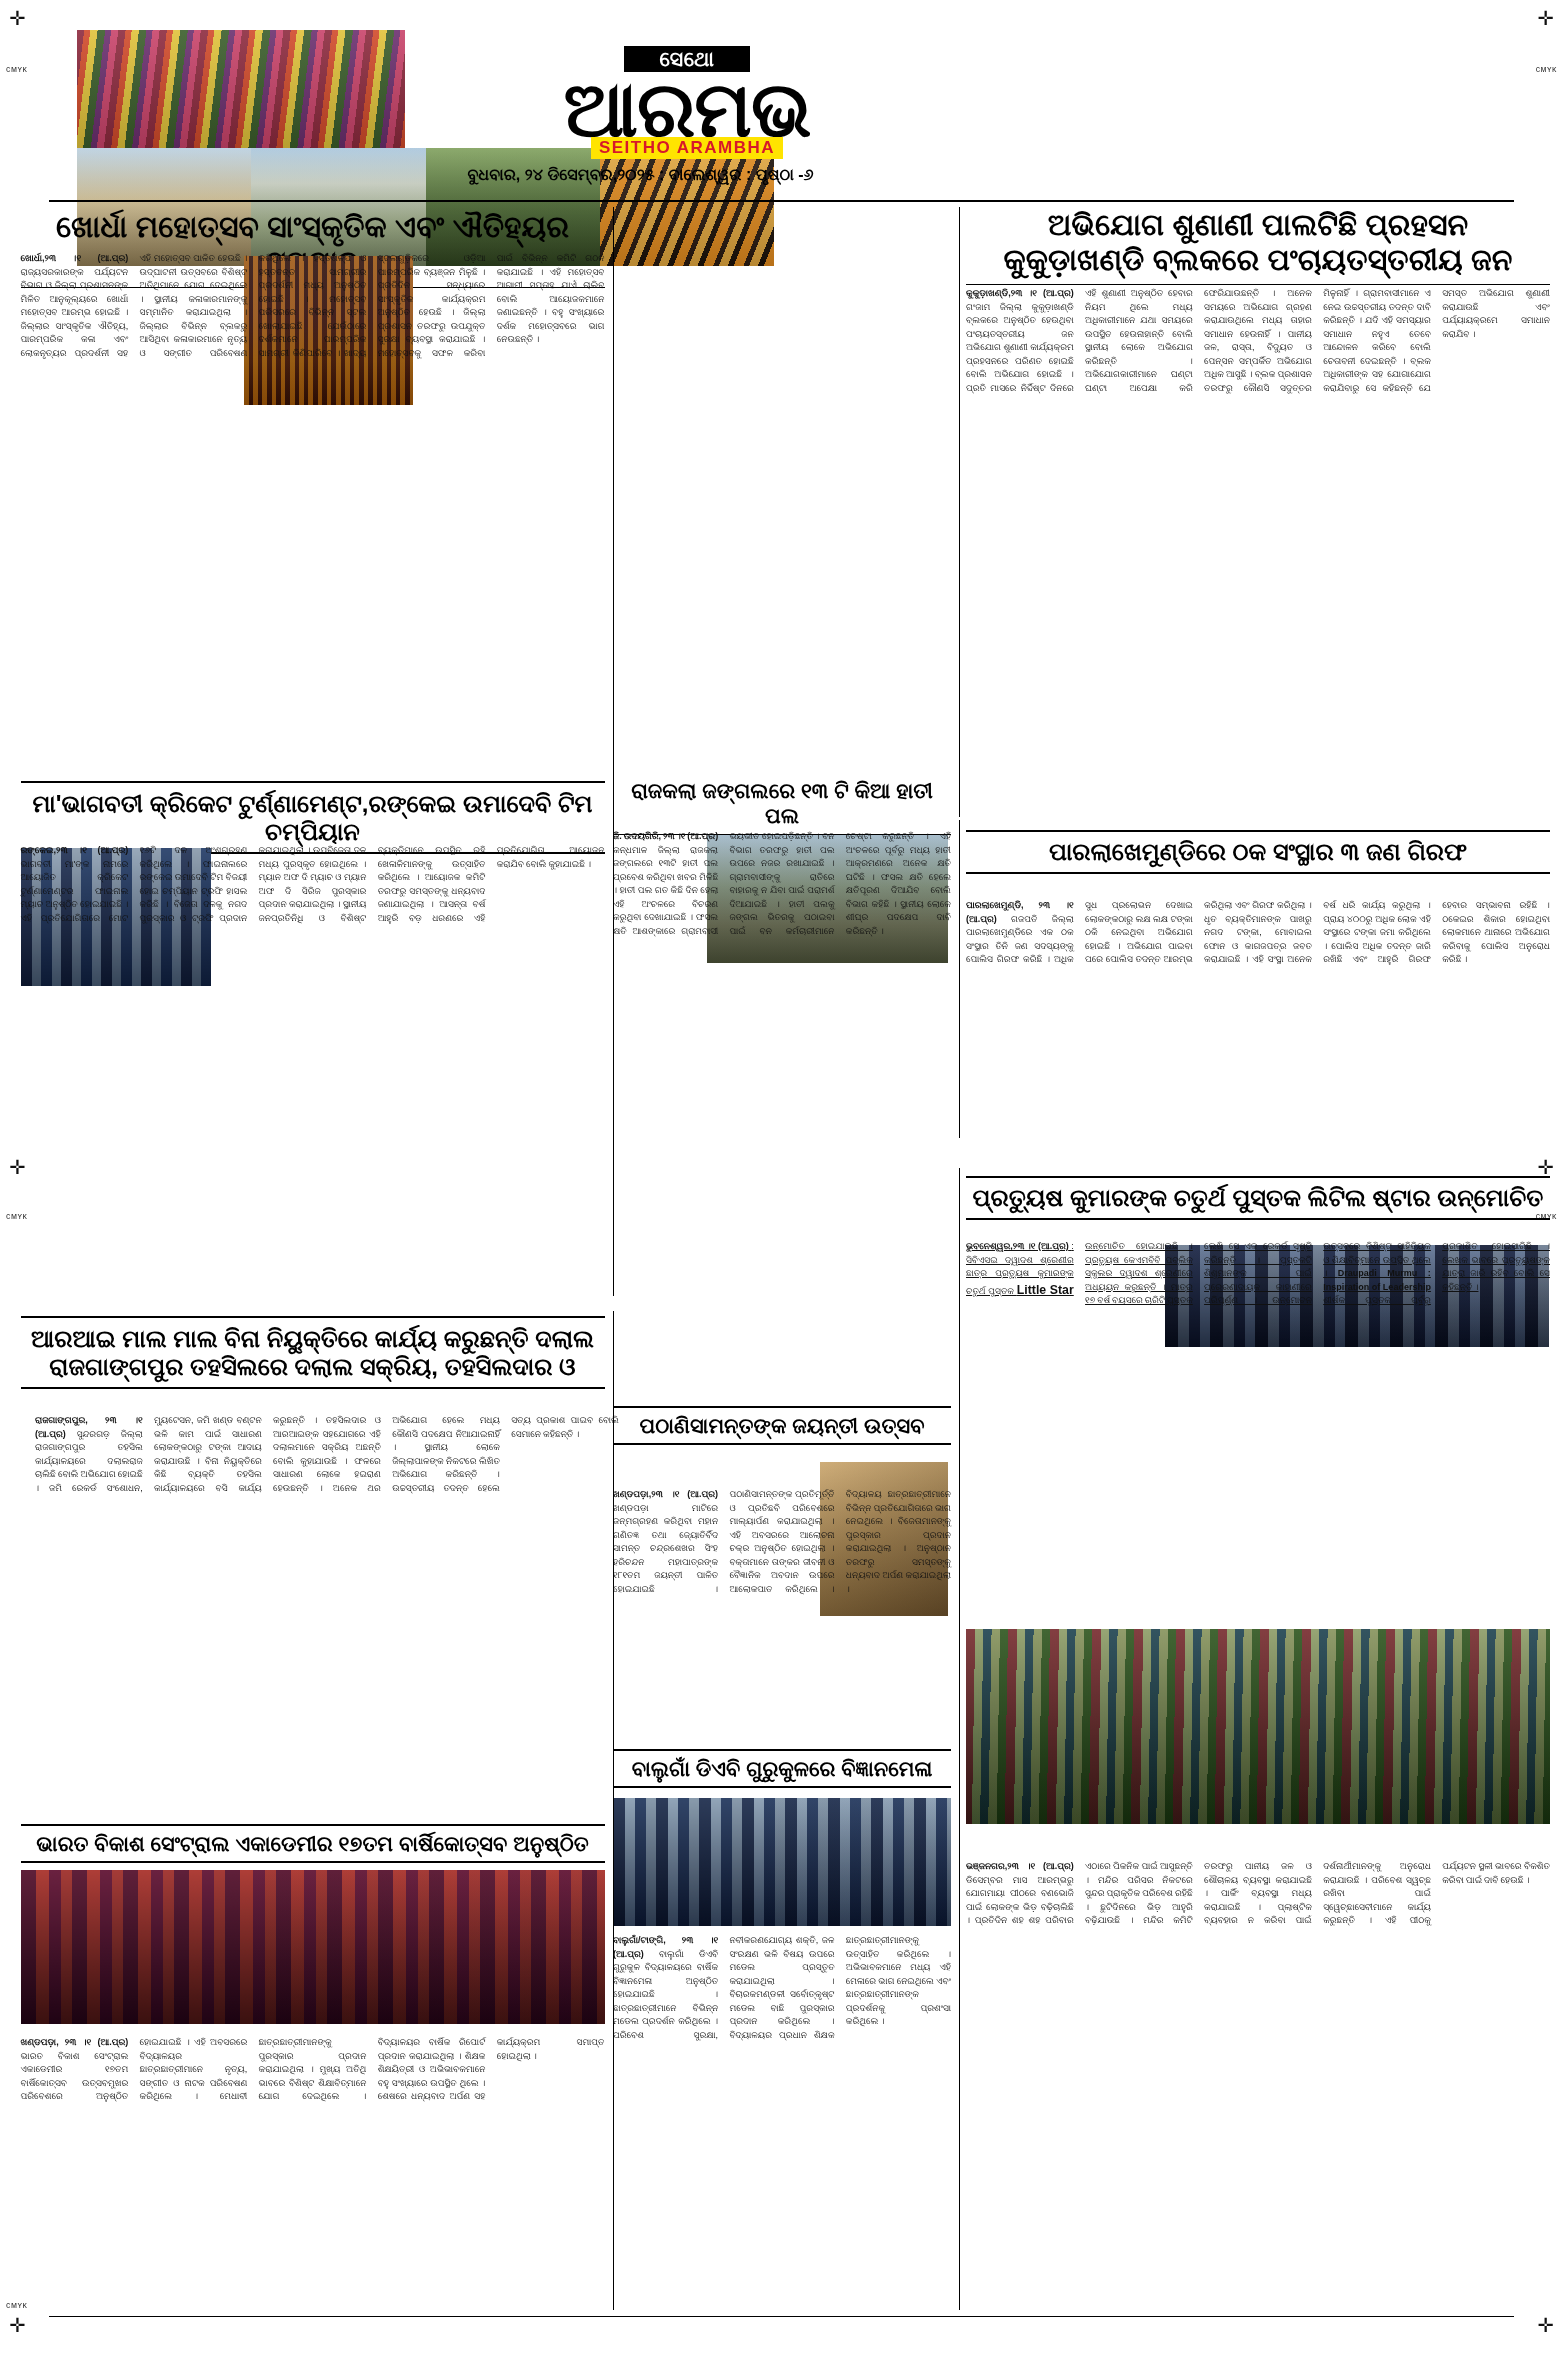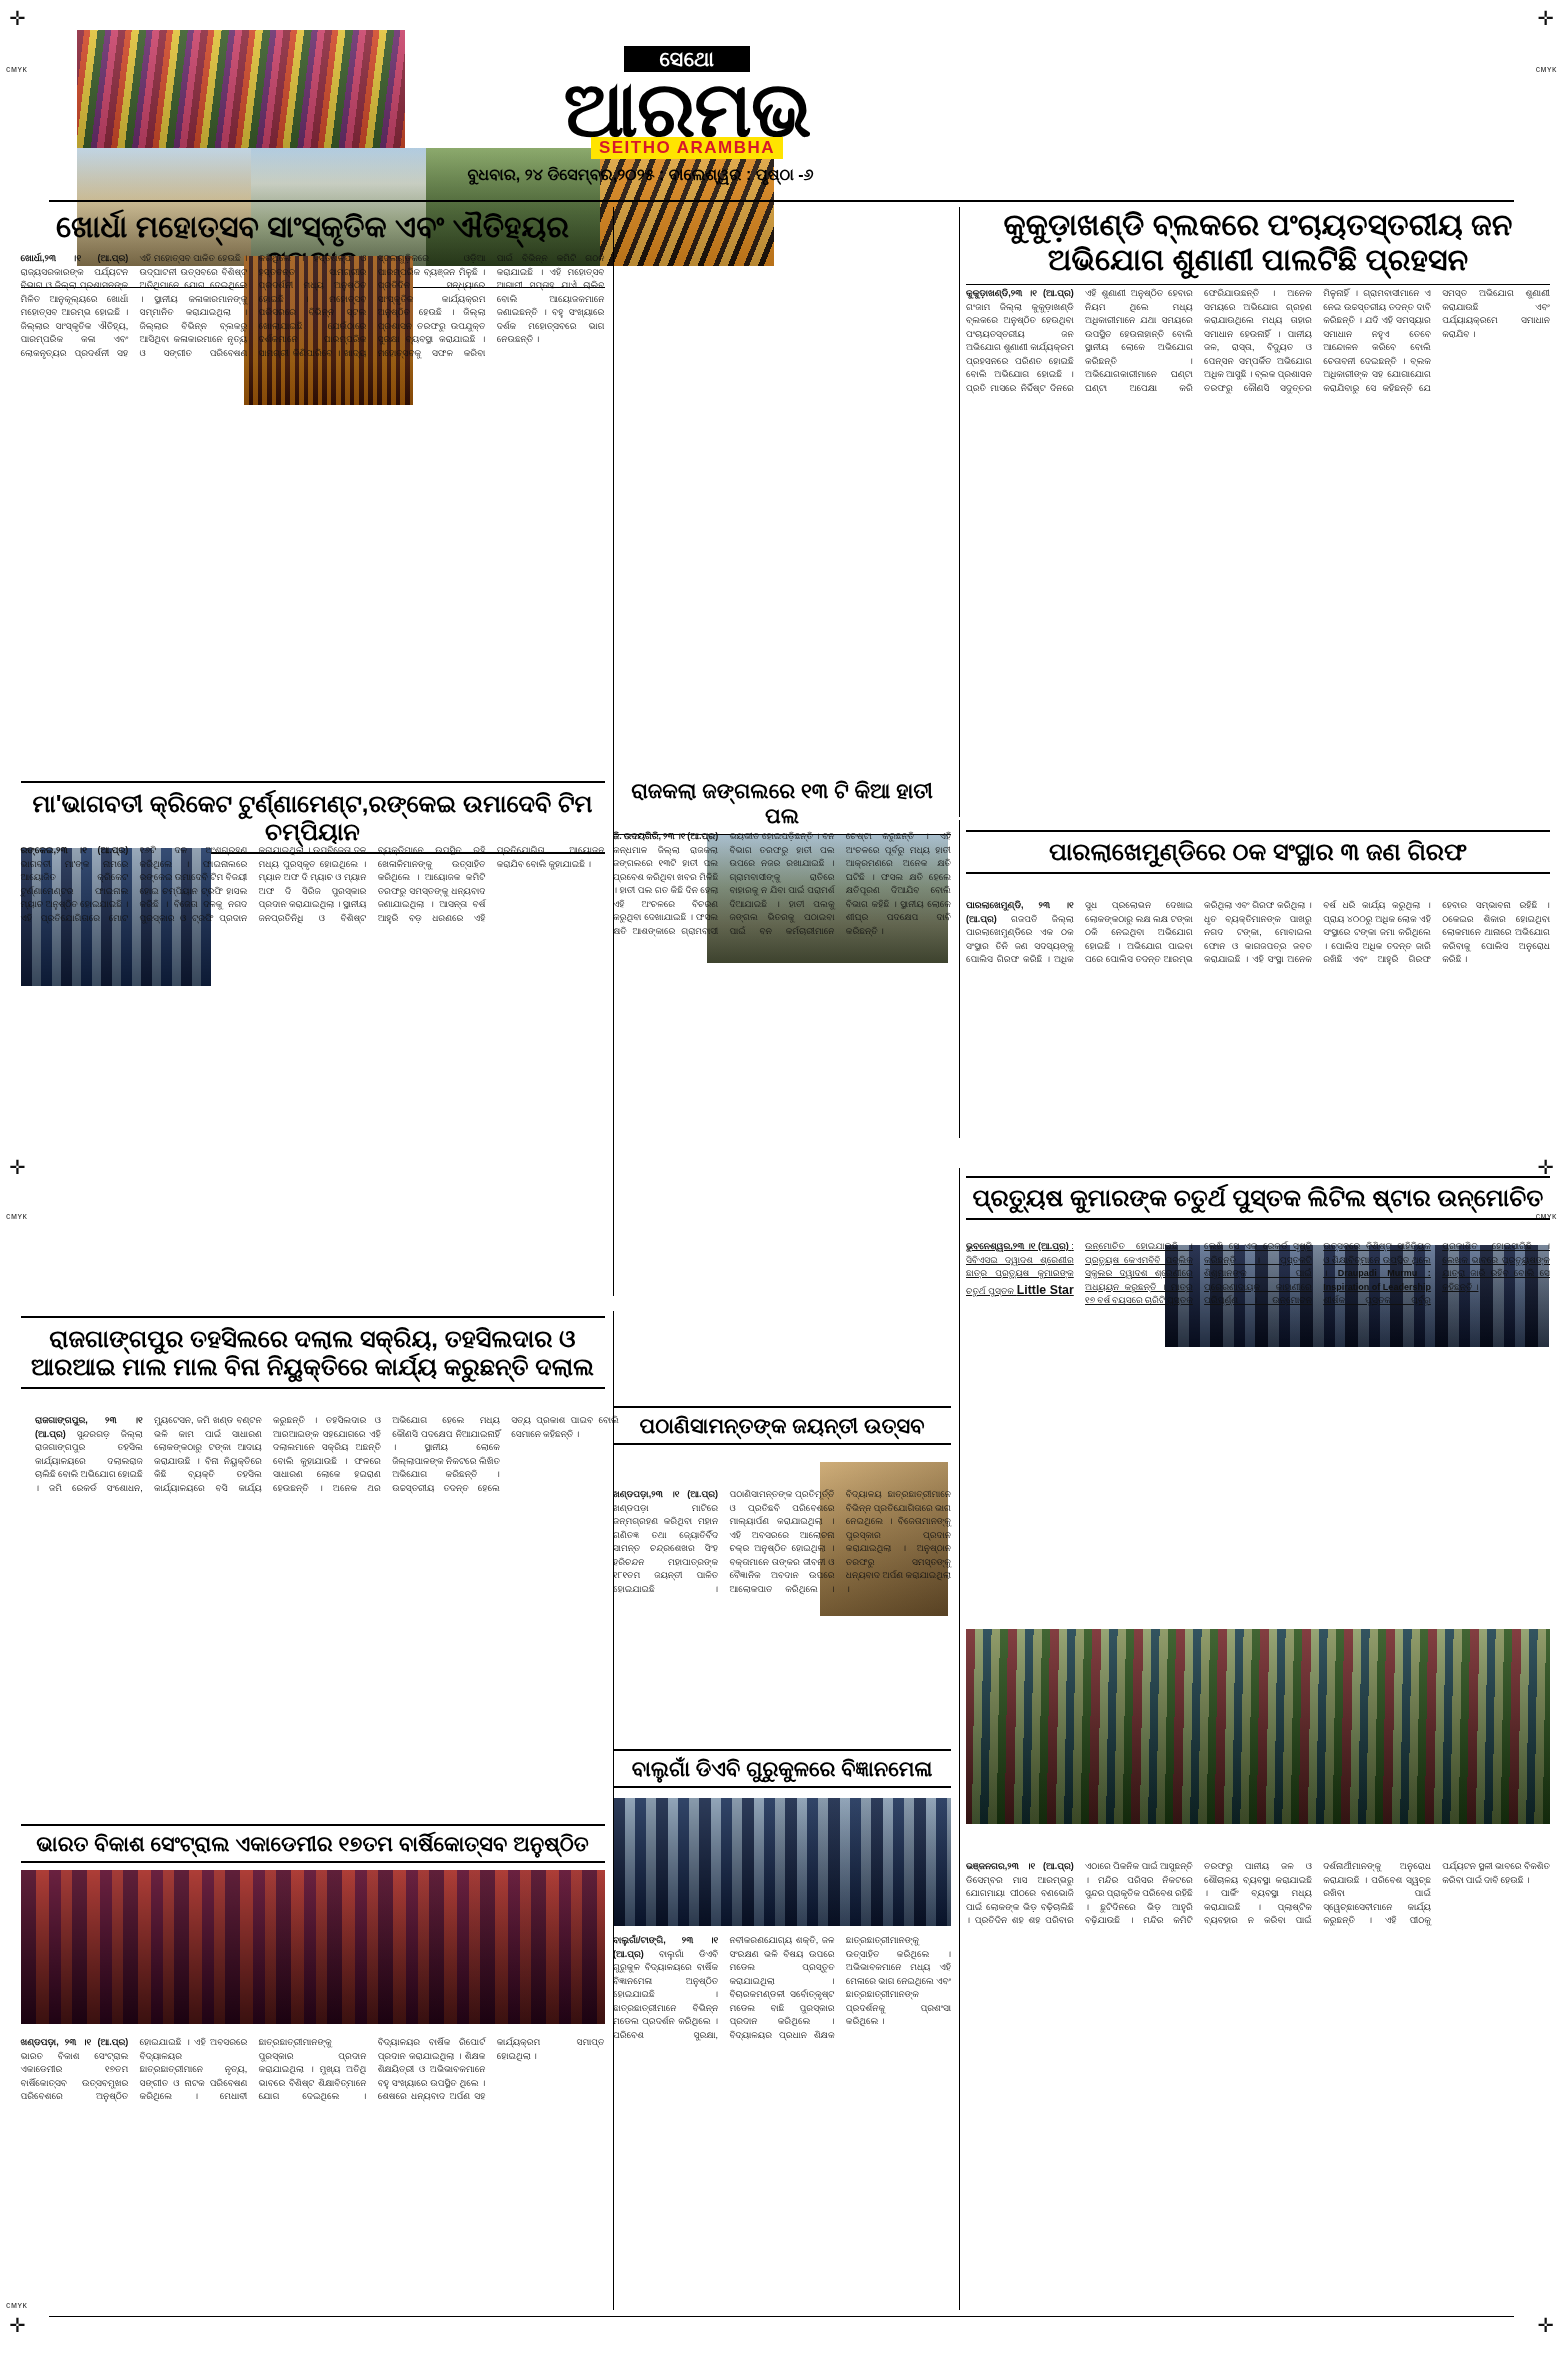--- a/index.html
+++ b/index.html
@@ -159,22 +159,22 @@
       <div class="overlay-h"></div>
   </div>
 
   <div class="blk body-txt cols" style="left:20.5px;top:252px;width:584px;height:410px;column-count:5;">
     <p><b>ଖୋର୍ଧା,୨୩ ।୧ (ଆ.ପ୍ର)</b> <span>ରାଜ୍ୟସରକାରଙ୍କ ପର୍ଯ୍ୟଟନ ବିଭାଗ ଓ ଜିଲ୍ଲା ପ୍ରଶାସନଙ୍କ ମିଳିତ ଆନୁକୂଲ୍ୟରେ ଖୋର୍ଧା ମହୋତ୍ସବ ଆରମ୍ଭ ହୋଇଛି । ଜିଲ୍ଲାର ସାଂସ୍କୃତିକ ଐତିହ୍ୟ, ପାରମ୍ପରିକ କଳା ଏବଂ ଲୋକନୃତ୍ୟର ପ୍ରଦର୍ଶନୀ ସହ ଏହି ମହୋତ୍ସବ ପାଳିତ ହେଉଛି । ଉଦ୍‌ଘାଟନୀ ଉତ୍ସବରେ ବିଶିଷ୍ଟ ଅତିଥିମାନେ ଯୋଗ ଦେଇଥିଲେ । ସ୍ଥାନୀୟ କଳାକାରମାନଙ୍କୁ ସମ୍ମାନିତ କରାଯାଇଥିଲା । ଜିଲ୍ଲାର ବିଭିନ୍ନ ବ୍ଲକରୁ ଆସିଥିବା କଳାକାରମାନେ ନୃତ୍ୟ ଓ ସଙ୍ଗୀତ ପରିବେଷଣ କରିଥିଲେ । ହସ୍ତଶିଳ୍ପ ଓ ହସ୍ତତନ୍ତ ସାମଗ୍ରୀର ପ୍ରଦର୍ଶନୀ ମଧ୍ୟ ଅନୁଷ୍ଠିତ ହୋଇଛି । ମହୋତ୍ସବ ପରିସରରେ ବିଭିନ୍ନ ସ୍ଟଲ ଖୋଲାଯାଇଛି ଯେଉଁଠାରେ ଦର୍ଶକମାନେ ପାରମ୍ପରିକ ସାମଗ୍ରୀ କିଣିପାରିବେ । ଖାଦ୍ୟ ସ୍ଟଲଗୁଡ଼ିକରେ ଓଡ଼ିଆ ପାରମ୍ପରିକ ବ୍ୟଞ୍ଜନ ମିଳୁଛି । ପ୍ରତିଦିନ ସନ୍ଧ୍ୟାରେ ସାଂସ୍କୃତିକ କାର୍ଯ୍ୟକ୍ରମ ଅନୁଷ୍ଠିତ ହେଉଛି । ଜିଲ୍ଲା ପ୍ରଶାସନ ତରଫରୁ ଉପଯୁକ୍ତ ସୁରକ୍ଷା ବ୍ୟବସ୍ଥା କରାଯାଇଛି । ମହୋତ୍ସବକୁ ସଫଳ କରିବା ପାଇଁ ବିଭିନ୍ନ କମିଟି ଗଠନ କରାଯାଇଛି । ଏହି ମହୋତ୍ସବ ଆଗାମୀ ସପ୍ତାହ ଯାଏଁ ଚାଲିବ ବୋଲି ଆୟୋଜକମାନେ ଜଣାଇଛନ୍ତି । ବହୁ ସଂଖ୍ୟାରେ ଦର୍ଶକ ମହୋତ୍ସବରେ ଭାଗ ନେଉଛନ୍ତି ।</span></p>
   </div>
 
   <div class="vrule" style="left:613px;top:207px;height:589px;"></div>
 
   <div class="blk" style="left:966px;top:207px;width:584px;">
+    <div class="hl hl-xl">ଅଭିଯୋଗ ଶୁଣାଣୀ ପାଲଟିଛି ପ୍ରହସନ</div>
     <div class="hl hl-xl">କୁକୁଡ଼ାଖଣ୍ଡି ବ୍ଲକରେ ପଂଚାୟତସ୍ତରୀୟ ଜନ</div>
-    <div class="hl hl-xl">ଅଭିଯୋଗ ଶୁଣାଣୀ ପାଲଟିଛି ପ୍ରହସନ</div>
     <div class="rule" style="margin-top:6.1px;"></div>
   </div>
 
   <div class="blk body-txt cols" style="left:966px;top:287px;width:584px;height:543px;column-count:5;">
     <p><b>କୁକୁଡ଼ାଖଣ୍ଡି,୨୩ ।୧ (ଆ.ପ୍ର)</b> <span>ଗଂଜାମ ଜିଲ୍ଲା କୁକୁଡ଼ାଖଣ୍ଡି ବ୍ଲକରେ ଅନୁଷ୍ଠିତ ହେଉଥିବା ପଂଚାୟତସ୍ତରୀୟ ଜନ ଅଭିଯୋଗ ଶୁଣାଣୀ କାର୍ଯ୍ୟକ୍ରମ ପ୍ରହସନରେ ପରିଣତ ହୋଇଛି ବୋଲି ଅଭିଯୋଗ ହୋଇଛି । ପ୍ରତି ମାସରେ ନିର୍ଦ୍ଦିଷ୍ଟ ଦିନରେ ଏହି ଶୁଣାଣୀ ଅନୁଷ୍ଠିତ ହେବାର ନିୟମ ଥିଲେ ମଧ୍ୟ ଅଧିକାରୀମାନେ ଯଥା ସମୟରେ ଉପସ୍ଥିତ ହେଉନାହାନ୍ତି ବୋଲି ସ୍ଥାନୀୟ ଲୋକେ ଅଭିଯୋଗ କରିଛନ୍ତି । ଅଭିଯୋଗକାରୀମାନେ ଘଣ୍ଟା ଘଣ୍ଟା ଅପେକ୍ଷା କରି ଫେରିଯାଉଛନ୍ତି । ଅନେକ ସମୟରେ ଅଭିଯୋଗ ଗ୍ରହଣ କରାଯାଉଥିଲେ ମଧ୍ୟ ତାହାର ସମାଧାନ ହେଉନାହିଁ । ପାନୀୟ ଜଳ, ରାସ୍ତା, ବିଦ୍ୟୁତ ଓ ପେନ୍‌ସନ ସମ୍ପର୍କିତ ଅଭିଯୋଗ ଅଧିକ ଆସୁଛି । ବ୍ଲକ ପ୍ରଶାସନ ତରଫରୁ କୌଣସି ସଦୁତ୍ତର ମିଳୁନାହିଁ । ଗ୍ରାମବାସୀମାନେ ଏ ନେଇ ଉଚ୍ଚସ୍ତରୀୟ ତଦନ୍ତ ଦାବି କରିଛନ୍ତି । ଯଦି ଏହି ସମସ୍ୟାର ସମାଧାନ ନହୁଏ ତେବେ ଆନ୍ଦୋଳନ କରିବେ ବୋଲି ଚେତାବନୀ ଦେଇଛନ୍ତି । ବ୍ଲକ ଅଧିକାରୀଙ୍କ ସହ ଯୋଗାଯୋଗ କରାଯିବାରୁ ସେ କହିଛନ୍ତି ଯେ ସମସ୍ତ ଅଭିଯୋଗ ଶୁଣାଣୀ କରାଯାଉଛି ଏବଂ ପର୍ଯ୍ୟାୟକ୍ରମେ ସମାଧାନ କରାଯିବ ।</span></p>
   </div>
 
   <div class="vrule" style="left:959px;top:207px;height:610px;"></div>
 
   <div class="blk" style="left:20.5px;top:781px;width:584px;">
@@ -211,22 +211,22 @@
     <div class="hl hl-l">ପାରଲାଖେମୁଣ୍ଡିରେ ଠକ ସଂସ୍ଥାର ୩ ଜଣ ଗିରଫ</div>
     <div class="rule" style="margin-top:6.1px;"></div>
   </div>
 
   <div class="blk body-txt cols" style="left:966px;top:899px;width:584px;height:261px;column-count:5;">
     <p><b>ପାରଲାଖେମୁଣ୍ଡି, ୨୩ ।୧ (ଆ.ପ୍ର)</b> <span>ଗଜପତି ଜିଲ୍ଲା ପାରଲାଖେମୁଣ୍ଡିରେ ଏକ ଠକ ସଂସ୍ଥାର ତିନି ଜଣ ସଦସ୍ୟଙ୍କୁ ପୋଲିସ ଗିରଫ କରିଛି । ଅଧିକ ସୁଧ ପ୍ରଲୋଭନ ଦେଖାଇ ଲୋକଙ୍କଠାରୁ ଲକ୍ଷ ଲକ୍ଷ ଟଙ୍କା ଠକି ନେଇଥିବା ଅଭିଯୋଗ ହୋଇଛି । ଅଭିଯୋଗ ପାଇବା ପରେ ପୋଲିସ ତଦନ୍ତ ଆରମ୍ଭ କରିଥିଲା ଏବଂ ଗିରଫ କରିଥିଲା । ଧୃତ ବ୍ୟକ୍ତିମାନଙ୍କ ପାଖରୁ ନଗଦ ଟଙ୍କା, ମୋବାଇଲ ଫୋନ ଓ କାଗଜପତ୍ର ଜବତ କରାଯାଇଛି । ଏହି ସଂସ୍ଥା ଅନେକ ବର୍ଷ ଧରି କାର୍ଯ୍ୟ କରୁଥିଲା । ପ୍ରାୟ ୪୦୦ରୁ ଅଧିକ ଲୋକ ଏହି ସଂସ୍ଥାରେ ଟଙ୍କା ଜମା କରିଥିଲେ । ପୋଲିସ ଅଧିକ ତଦନ୍ତ ଜାରି ରଖିଛି ଏବଂ ଆହୁରି ଗିରଫ ହେବାର ସମ୍ଭାବନା ରହିଛି । ଠକେଇର ଶିକାର ହୋଇଥିବା ଲୋକମାନେ ଥାନାରେ ଅଭିଯୋଗ କରିବାକୁ ପୋଲିସ ଅନୁରୋଧ କରିଛି ।</span></p>
   </div>
 
   <div class="blk" style="left:20.5px;top:1316px;width:584px;">
     <div class="rule" style="margin-bottom:7.2px;"></div>
+    <div class="hl hl-l">ଆରଆଇ ମାଲ ମାଲ ବିନା ନିୟୁକ୍ତିରେ କାର୍ଯ୍ୟ କରୁଛନ୍ତି ଦଲାଲ</div>
     <div class="hl hl-l">ରାଜଗାଙ୍ଗପୁର ତହସିଲରେ ଦଲାଲ ସକ୍ରିୟ, ତହସିଲଦାର ଓ</div>
-    <div class="hl hl-l">ଆରଆଇ ମାଲ ମାଲ ବିନା ନିୟୁକ୍ତିରେ କାର୍ଯ୍ୟ କରୁଛନ୍ତି ଦଲାଲ</div>
     <div class="rule" style="margin-top:6.1px;"></div>
   </div>
 
   <div class="blk body-txt cols" style="left:35px;top:1414px;width:584px;height:389px;column-count:5;">
     <p><b>ରାଜଗାଙ୍ଗପୁର, ୨୩ ।୧ (ଆ.ପ୍ର)</b> <span>ସୁନ୍ଦରଗଡ଼ ଜିଲ୍ଲା ରାଜଗାଙ୍ଗପୁର ତହସିଲ କାର୍ଯ୍ୟାଳୟରେ ଦଲାଲରାଜ ଚାଲିଛି ବୋଲି ଅଭିଯୋଗ ହୋଇଛି । ଜମି ରେକର୍ଡ ସଂଶୋଧନ, ମ୍ୟୁଟେସନ, ଜମି ଖଣ୍ଡ ବଣ୍ଟନ ଭଳି କାମ ପାଇଁ ସାଧାରଣ ଲୋକଙ୍କଠାରୁ ଟଙ୍କା ଆଦାୟ କରାଯାଉଛି । ବିନା ନିୟୁକ୍ତିରେ କିଛି ବ୍ୟକ୍ତି ତହସିଲ କାର୍ଯ୍ୟାଳୟରେ ବସି କାର୍ଯ୍ୟ କରୁଛନ୍ତି । ତହସିଲଦାର ଓ ଆରଆଇଙ୍କ ସହଯୋଗରେ ଏହି ଦଲାଲମାନେ ସକ୍ରିୟ ଅଛନ୍ତି ବୋଲି କୁହାଯାଉଛି । ଫଳରେ ସାଧାରଣ ଲୋକେ ହଇରାଣ ହେଉଛନ୍ତି । ଅନେକ ଥର ଅଭିଯୋଗ ହେଲେ ମଧ୍ୟ କୌଣସି ପଦକ୍ଷେପ ନିଆଯାଇନାହିଁ । ସ୍ଥାନୀୟ ଲୋକେ ଜିଲ୍ଲାପାଳଙ୍କ ନିକଟରେ ଲିଖିତ ଅଭିଯୋଗ କରିଛନ୍ତି । ଉଚ୍ଚସ୍ତରୀୟ ତଦନ୍ତ ହେଲେ ସତ୍ୟ ପ୍ରକାଶ ପାଇବ ବୋଲି ସେମାନେ କହିଛନ୍ତି ।</span></p>
   </div>
 
   <div class="blk" style="left:613px;top:1406px;width:338px;">
     <div class="rule" style="margin-bottom:6.1px;"></div>
     <div class="hl hl-m">ପଠାଣିସାମନ୍ତଙ୍କ ଜୟନ୍ତୀ ଉତ୍ସବ</div>

